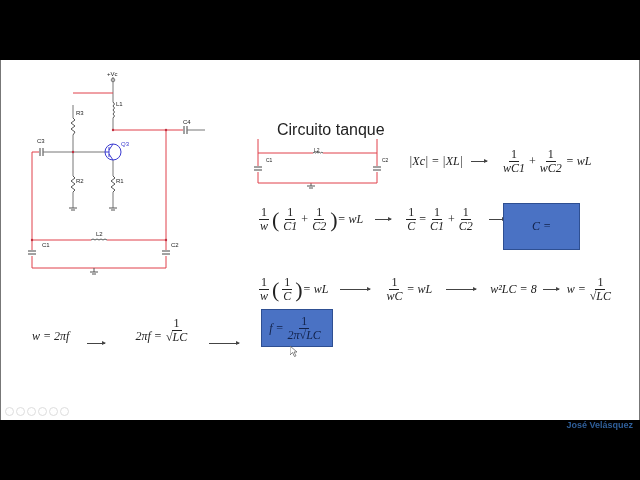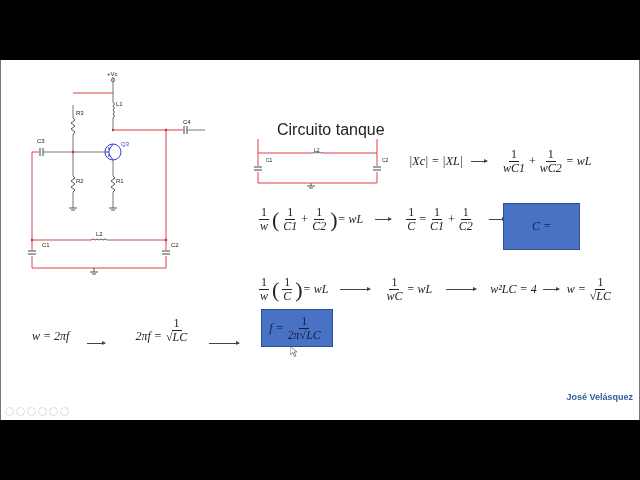--- a/index.html
+++ b/index.html
@@ -215,21 +215,21 @@
       </span>
     <span class="paren">)</span>
     <span>= wL</span>
     <span class="arrow" style="width:30px;margin:0 12px 0 12px"></span>
     <span class="frac">
         <span class="n up">1</span>
         <span class="d">wC</span>
       </span>
     <span>= wL</span>
     <span class="arrow" style="width:30px;margin:0 14px 0 14px"></span>
-    <span>w²LC = 4</span>
+    <span>w²LC = 8</span>
     <span class="arrow" style="width:16px;margin:0 8px 0 6px"></span>
     <span>w =</span>
     <span class="frac">
         <span class="n up">1</span>
         <span class="d">√LC</span>
       </span>
   </div>
 
   <div class="abs math" style="left:31px;top:257px;display:flex;align-items:flex-end">
     <span>w = 2πf</span>
@@ -257,14 +257,14 @@
 
   <div class="abs" style="left:4px;top:347px;display:flex">
     <span class="ctrl"></span>
     <span class="ctrl"></span>
     <span class="ctrl"></span>
     <span class="ctrl"></span>
     <span class="ctrl"></span>
     <span class="ctrl"></span>
   </div>
 
-  <span class="abs author" style="right:6px;top:332px">José Velásquez</span>
+  <span class="abs author" style="right:6px;top:360px">José Velásquez</span>
 </div>
 
 </body></html>

